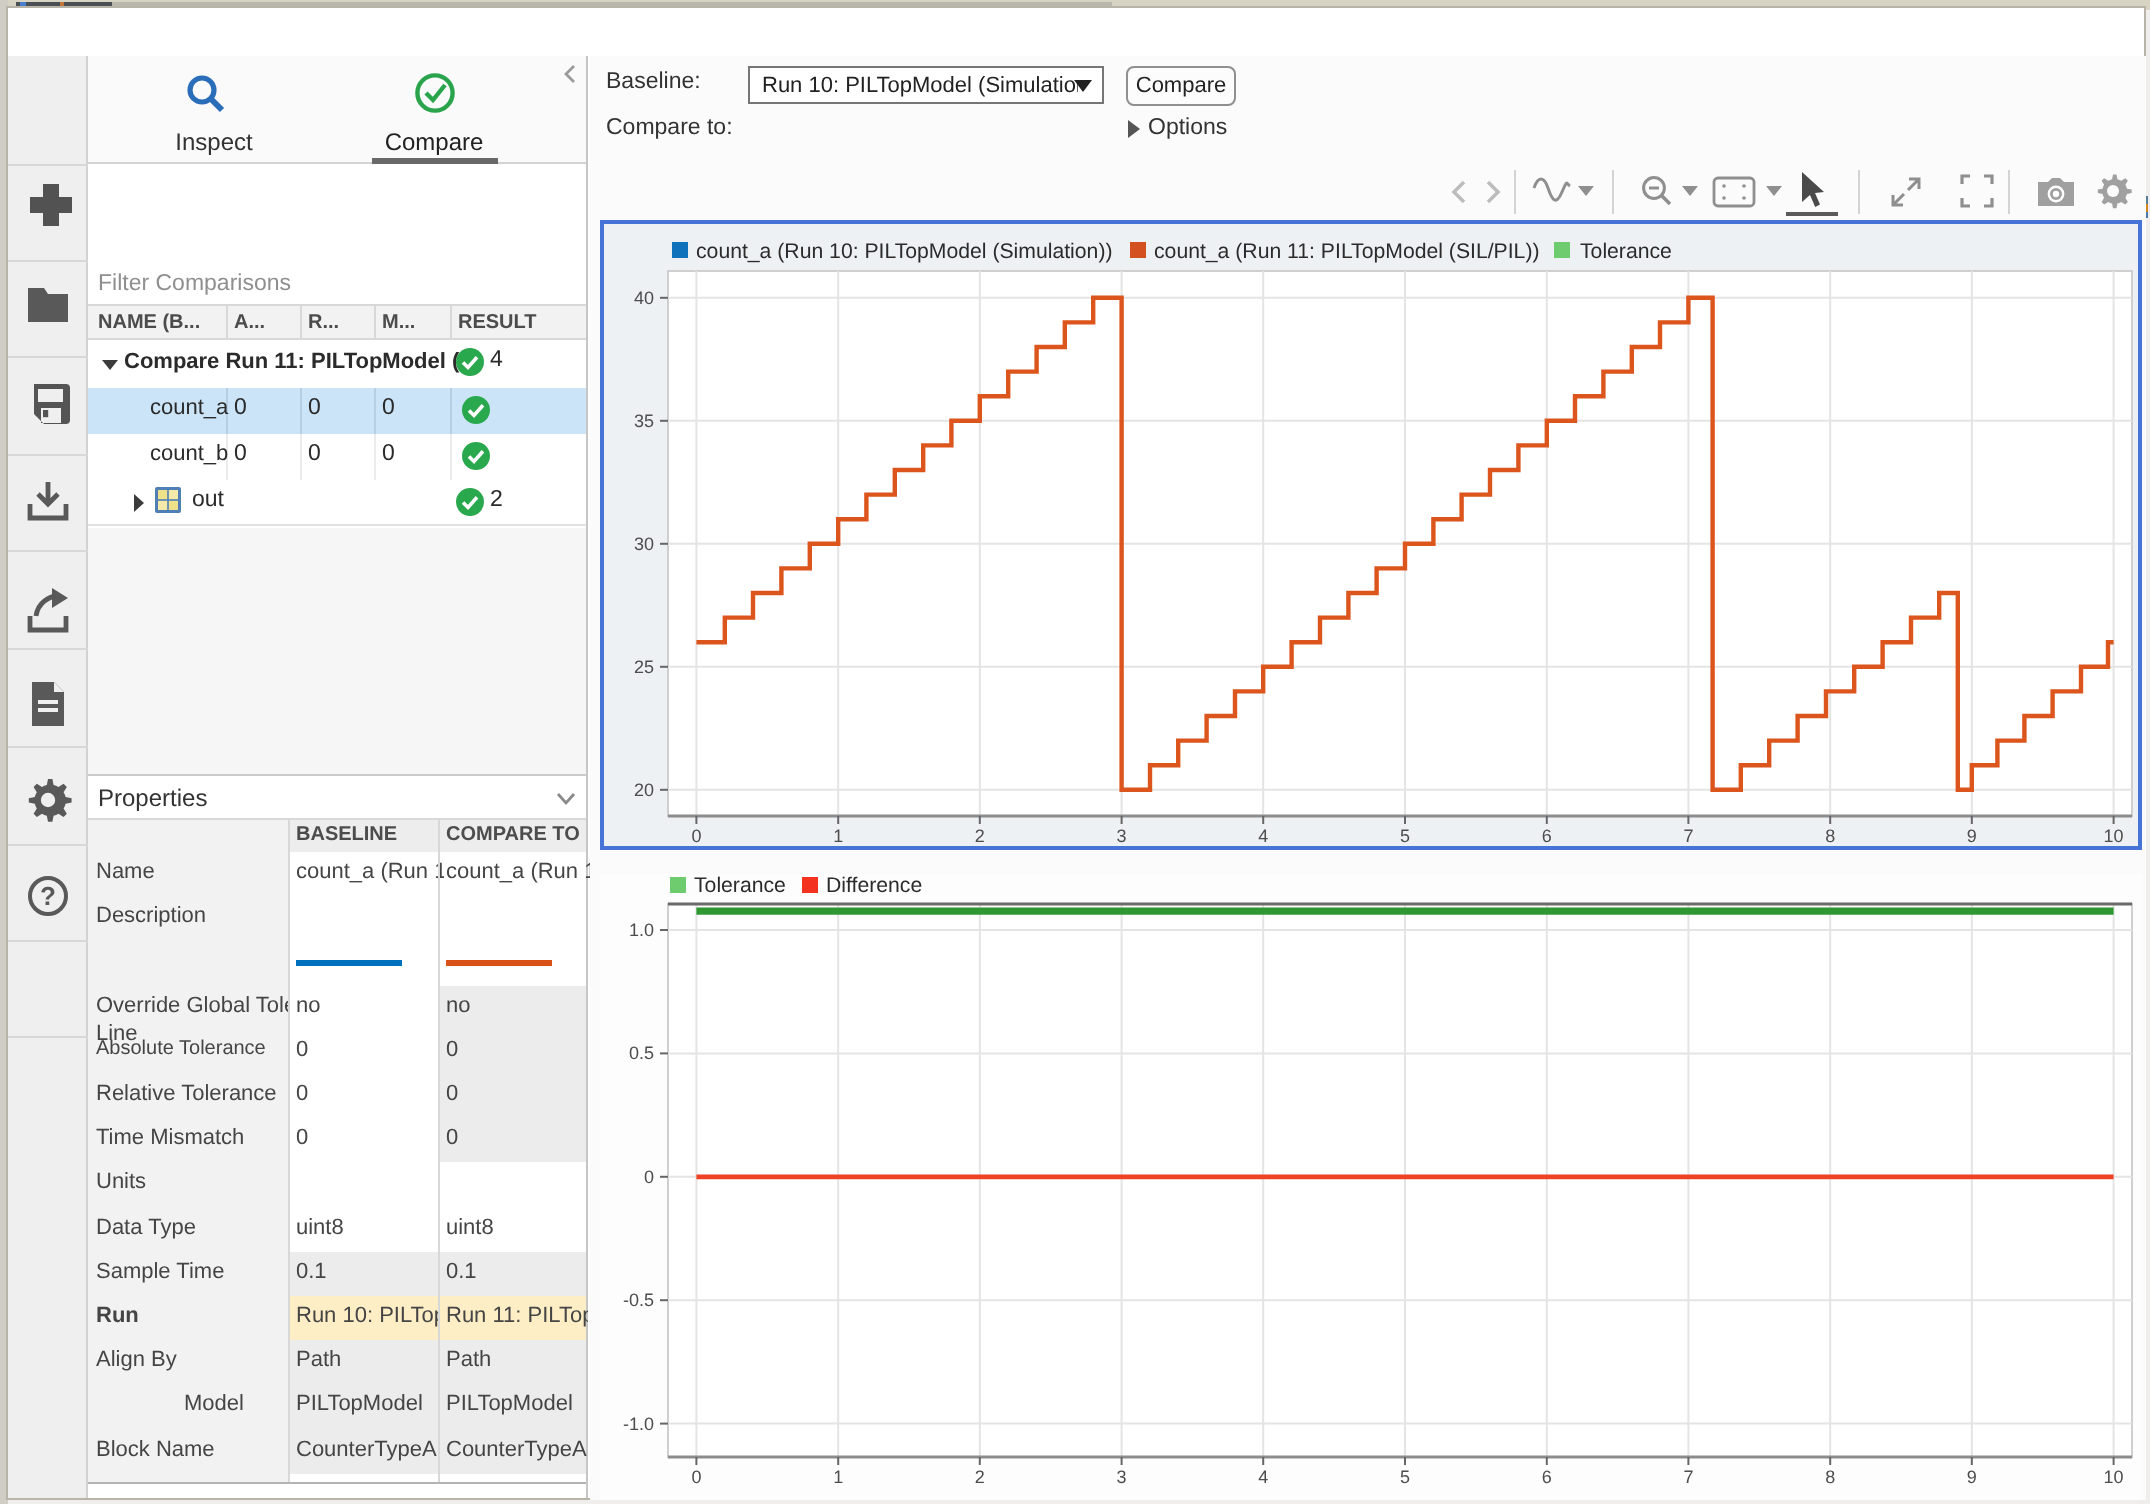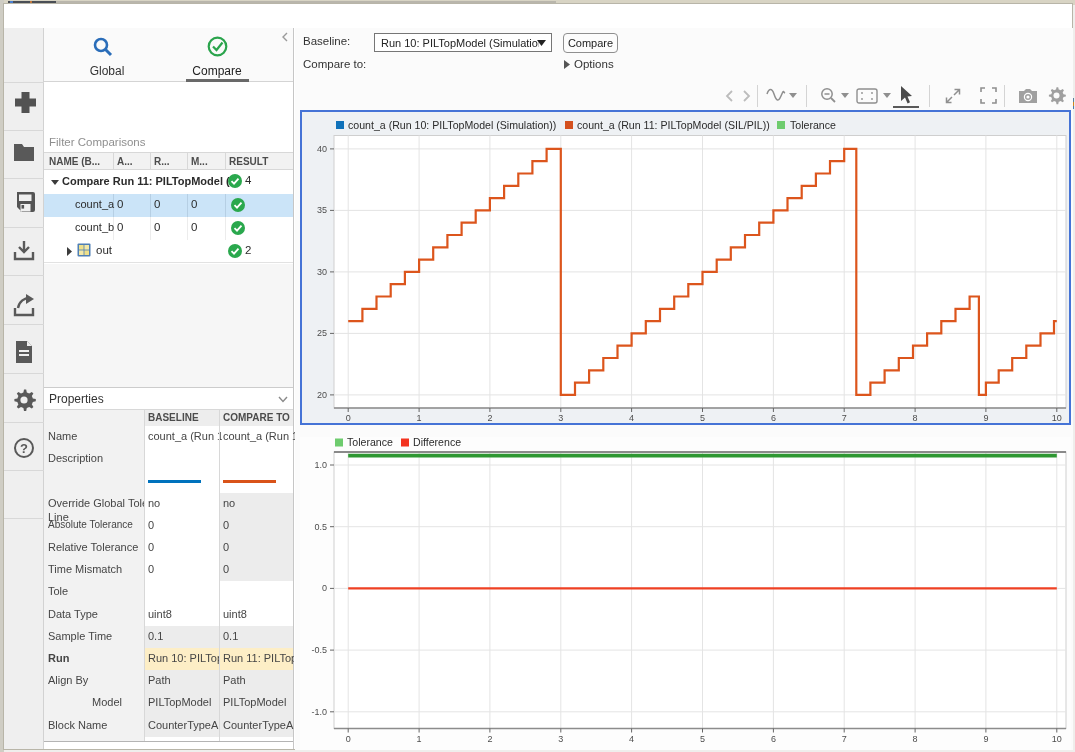--- a/index.html
+++ b/index.html
@@ -80,21 +80,21 @@
     </svg>
   </div>
 
   <div id="leftpanel" class="abs" style="left:44px;top:28px;width:250px;height:721px;background:#ffffff;border-right:1px solid #c6c6c6;">
 
     <div class="abs" style="left:0;top:0;width:249px;height:54px;background:#fafafa;border-bottom:1px solid #d4d4d4;">
       <svg class="abs" style="left:48px;top:8px;" width="22" height="22" viewBox="0 0 22 22">
         <circle cx="9" cy="9" r="6" fill="none" stroke="#2a6db9" stroke-width="2.6"></circle>
         <path d="M13.5 13.5 L19 19" stroke="#2a6db9" stroke-width="3"></path>
       </svg>
-      <div class="txt" style="left:38px;top:36px;width:50px;text-align:center;font-size:12px;color:#333;">Global</div>
+      <div class="txt" style="left:38px;top:36px;width:50px;text-align:center;font-size:12px;color:#333;">Inspect</div>
       <svg class="abs" style="left:163px;top:8px;" width="21" height="21" viewBox="0 0 21 21">
         <circle cx="10.5" cy="10.5" r="8.8" fill="none" stroke="#2aa44c" stroke-width="2.2"></circle>
         <path d="M6 10.5 L9.5 14 L15.5 6.5" stroke="#2aa44c" stroke-width="2.2" fill="none"></path>
       </svg>
       <div class="txt" style="left:143px;top:36px;width:60px;text-align:center;font-size:12px;color:#222;">Compare</div>
       <div class="abs" style="left:142px;top:51px;width:63px;height:3px;background:#696969;"></div>
       <svg class="abs" style="left:236px;top:4px;" width="10" height="10" viewBox="0 0 10 10">
         <path d="M7 1 L3 5 L7 9" stroke="#9a9a9a" stroke-width="1.4" fill="none"></path>
       </svg>
     </div>
@@ -203,21 +203,21 @@
       <div class="txt" style="width:71px;overflow:hidden;left:104px;top:109px;font-size:11px;color:#454545;">0</div>
       <div class="txt" style="width:71px;overflow:hidden;left:179px;top:109px;font-size:11px;color:#454545;">0</div>
       <div class="abs" style="left:175px;top:127px;width:74px;height:22px;background:#ececec;"></div>
       <div class="txt" style="left:4px;top:131px;font-size:11px;color:#454545;width:97px;overflow:hidden;">Relative Tolerance</div>
       <div class="txt" style="width:71px;overflow:hidden;left:104px;top:131px;font-size:11px;color:#454545;">0</div>
       <div class="txt" style="width:71px;overflow:hidden;left:179px;top:131px;font-size:11px;color:#454545;">0</div>
       <div class="abs" style="left:175px;top:149px;width:74px;height:22px;background:#ececec;"></div>
       <div class="txt" style="left:4px;top:153px;font-size:11px;color:#454545;width:97px;overflow:hidden;">Time Mismatch</div>
       <div class="txt" style="width:71px;overflow:hidden;left:104px;top:153px;font-size:11px;color:#454545;">0</div>
       <div class="txt" style="width:71px;overflow:hidden;left:179px;top:153px;font-size:11px;color:#454545;">0</div>
-      <div class="txt" style="left:4px;top:175px;font-size:11px;color:#454545;width:97px;overflow:hidden;">Tole</div>
+      <div class="txt" style="left:4px;top:175px;font-size:11px;color:#454545;width:97px;overflow:hidden;">Units</div>
       <div class="txt" style="left:4px;top:198px;font-size:11px;color:#454545;width:97px;overflow:hidden;">Data Type</div>
       <div class="txt" style="width:71px;overflow:hidden;left:104px;top:198px;font-size:11px;color:#454545;">uint8</div>
       <div class="txt" style="width:71px;overflow:hidden;left:179px;top:198px;font-size:11px;color:#454545;">uint8</div>
       <div class="abs" style="left:100px;top:216px;width:75px;height:22px;background:#ececec;"></div>
       <div class="abs" style="left:175px;top:216px;width:74px;height:22px;background:#ececec;"></div>
       <div class="txt" style="left:4px;top:220px;font-size:11px;color:#454545;width:97px;overflow:hidden;">Sample Time</div>
       <div class="txt" style="width:71px;overflow:hidden;left:104px;top:220px;font-size:11px;color:#454545;">0.1</div>
       <div class="txt" style="width:71px;overflow:hidden;left:179px;top:220px;font-size:11px;color:#454545;">0.1</div>
       <div class="abs" style="left:100px;top:238px;width:75px;height:22px;background:#fdeec6;"></div>
       <div class="abs" style="left:175px;top:238px;width:74px;height:22px;background:#fdeec6;"></div>

